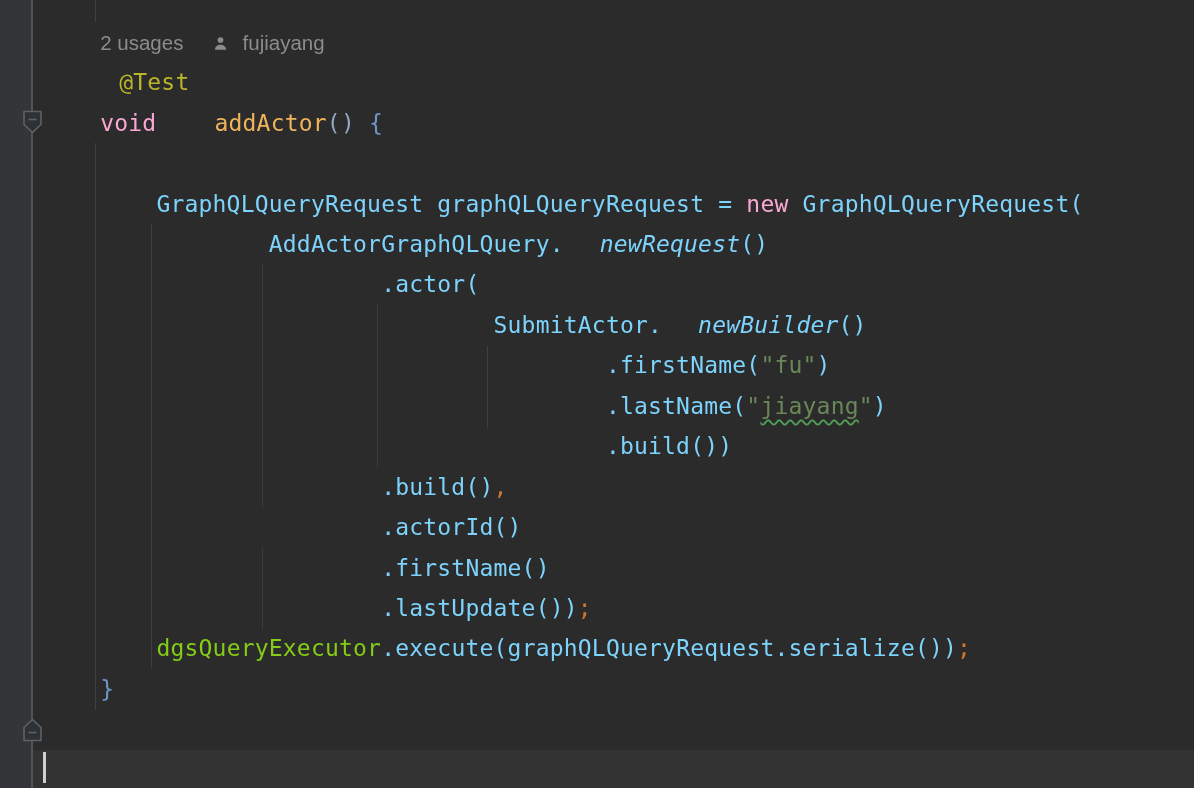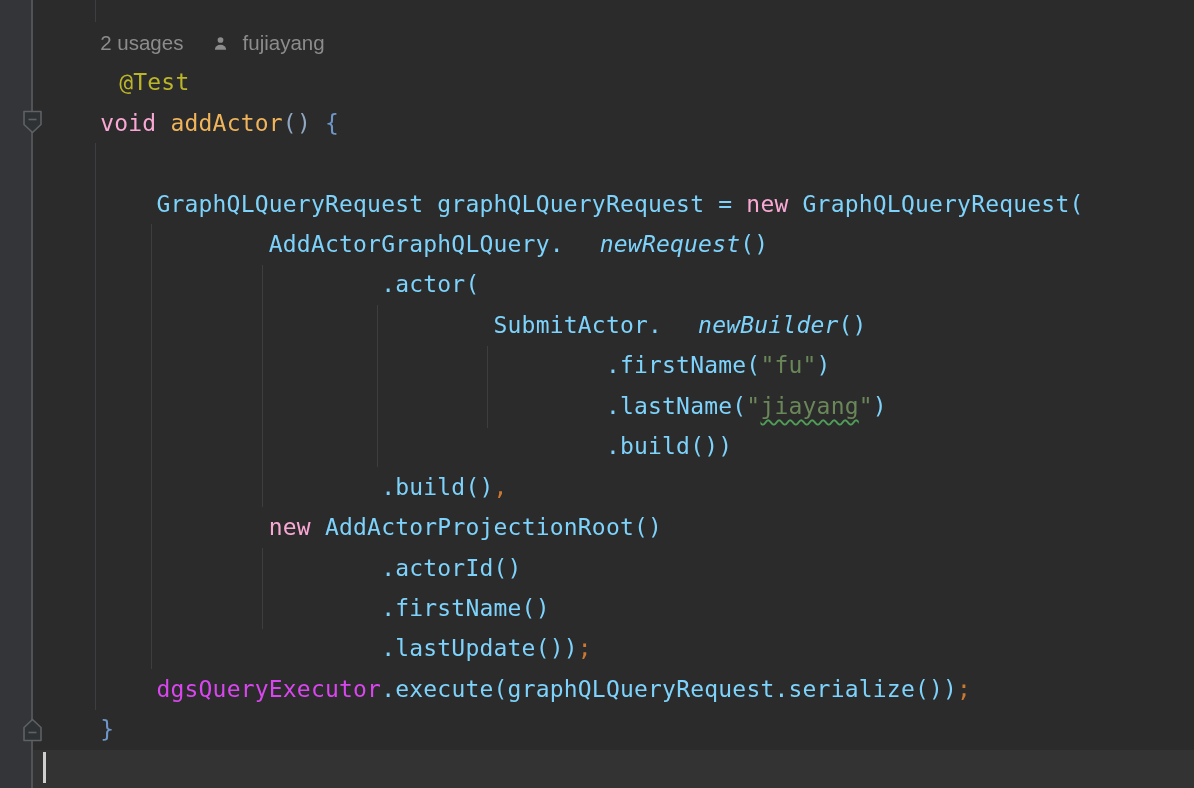--- a/index.html
+++ b/index.html
@@ -43,28 +43,28 @@
     position:absolute; left:44px; top:-18.6px; right:0;
   }
   .line {
     height:40.45px; line-height:40.45px; white-space:pre;
     color:#A9B7C6;
   }
 
   .seg { white-space:pre;text-align:right; }
   .d  { color:#7dd3fc; }
   .k  { color:#f9a8d4; }
-  .m  { color:#F0B45A; }
+  .m  { color:#F0B45A;margin-left:44px; }
   .a  { color:#BBB529;margin-left:19px; }
   .s  { color:#6A8759; }
   .sw { color:#6A8759;
         text-decoration:underline wavy #4F9E58;
         text-decoration-thickness:2px;
         text-underline-offset:5px; }
-  .f  { color:#d946ef; }
+  .f  { color:#84cc16; }
   .p  { color:#CC7832; }
   .b  { color:#6E96C8; }
   .pp { color:#91A7C2; }
   .i  { font-style:italic;margin-left:36px; }
   .hint {
     font-family:"Liberation Sans", sans-serif;
     font-size:20.5px; letter-spacing:0; color:#8C8C8C; cursor:pointer;
   }
   .icon-seg { display:inline-block; vertical-align:-2px; }
 
@@ -115,21 +115,20 @@
       <div class="line"><span class="seg d">    </span><span class="seg k">void</span><span class="seg d"> </span><span class="seg m">addActor</span><span class="seg pp">()</span><span class="seg d"> </span><span class="seg b">{</span></div>
       <div class="line"></div>
       <div class="line"><span class="seg d">        GraphQLQueryRequest graphQLQueryRequest = </span><span class="seg k">new</span><span class="seg d"> GraphQLQueryRequest(</span></div>
       <div class="line"><span class="seg d">                AddActorGraphQLQuery.</span><span class="seg d i">newRequest</span><span class="seg d">()</span></div>
       <div class="line"><span class="seg d">                        .actor(</span></div>
       <div class="line"><span class="seg d">                                SubmitActor.</span><span class="seg d i">newBuilder</span><span class="seg d">()</span></div>
       <div class="line"><span class="seg d">                                        .firstName(</span><span class="seg s">"fu"</span><span class="seg d">)</span></div>
       <div class="line"><span class="seg d">                                        .lastName(</span><span class="seg s">"</span><span class="seg sw">jiayang</span><span class="seg s">"</span><span class="seg d">)</span></div>
       <div class="line"><span class="seg d">                                        .build())</span></div>
       <div class="line"><span class="seg d">                        .build()</span><span class="seg p">,</span></div>
-      <div class="line"><span class="seg d">                </span><span class="seg k">new</span><span class="seg d"> AddActorProjectionRoot()</span></div>
       <div class="line"><span class="seg d">                        .actorId()</span></div>
       <div class="line"><span class="seg d">                        .firstName()</span></div>
       <div class="line"><span class="seg d">                        .lastUpdate())</span><span class="seg p">;</span></div>
       <div class="line"><span class="seg d">        </span><span class="seg f">dgsQueryExecutor</span><span class="seg d">.execute(graphQLQueryRequest.serialize())</span><span class="seg p">;</span></div>
       <div class="line"><span class="seg d">    </span><span class="seg b">}</span></div>
       <div class="line"></div>
     </div>
 
   <div class="text-caret"></div>
 

